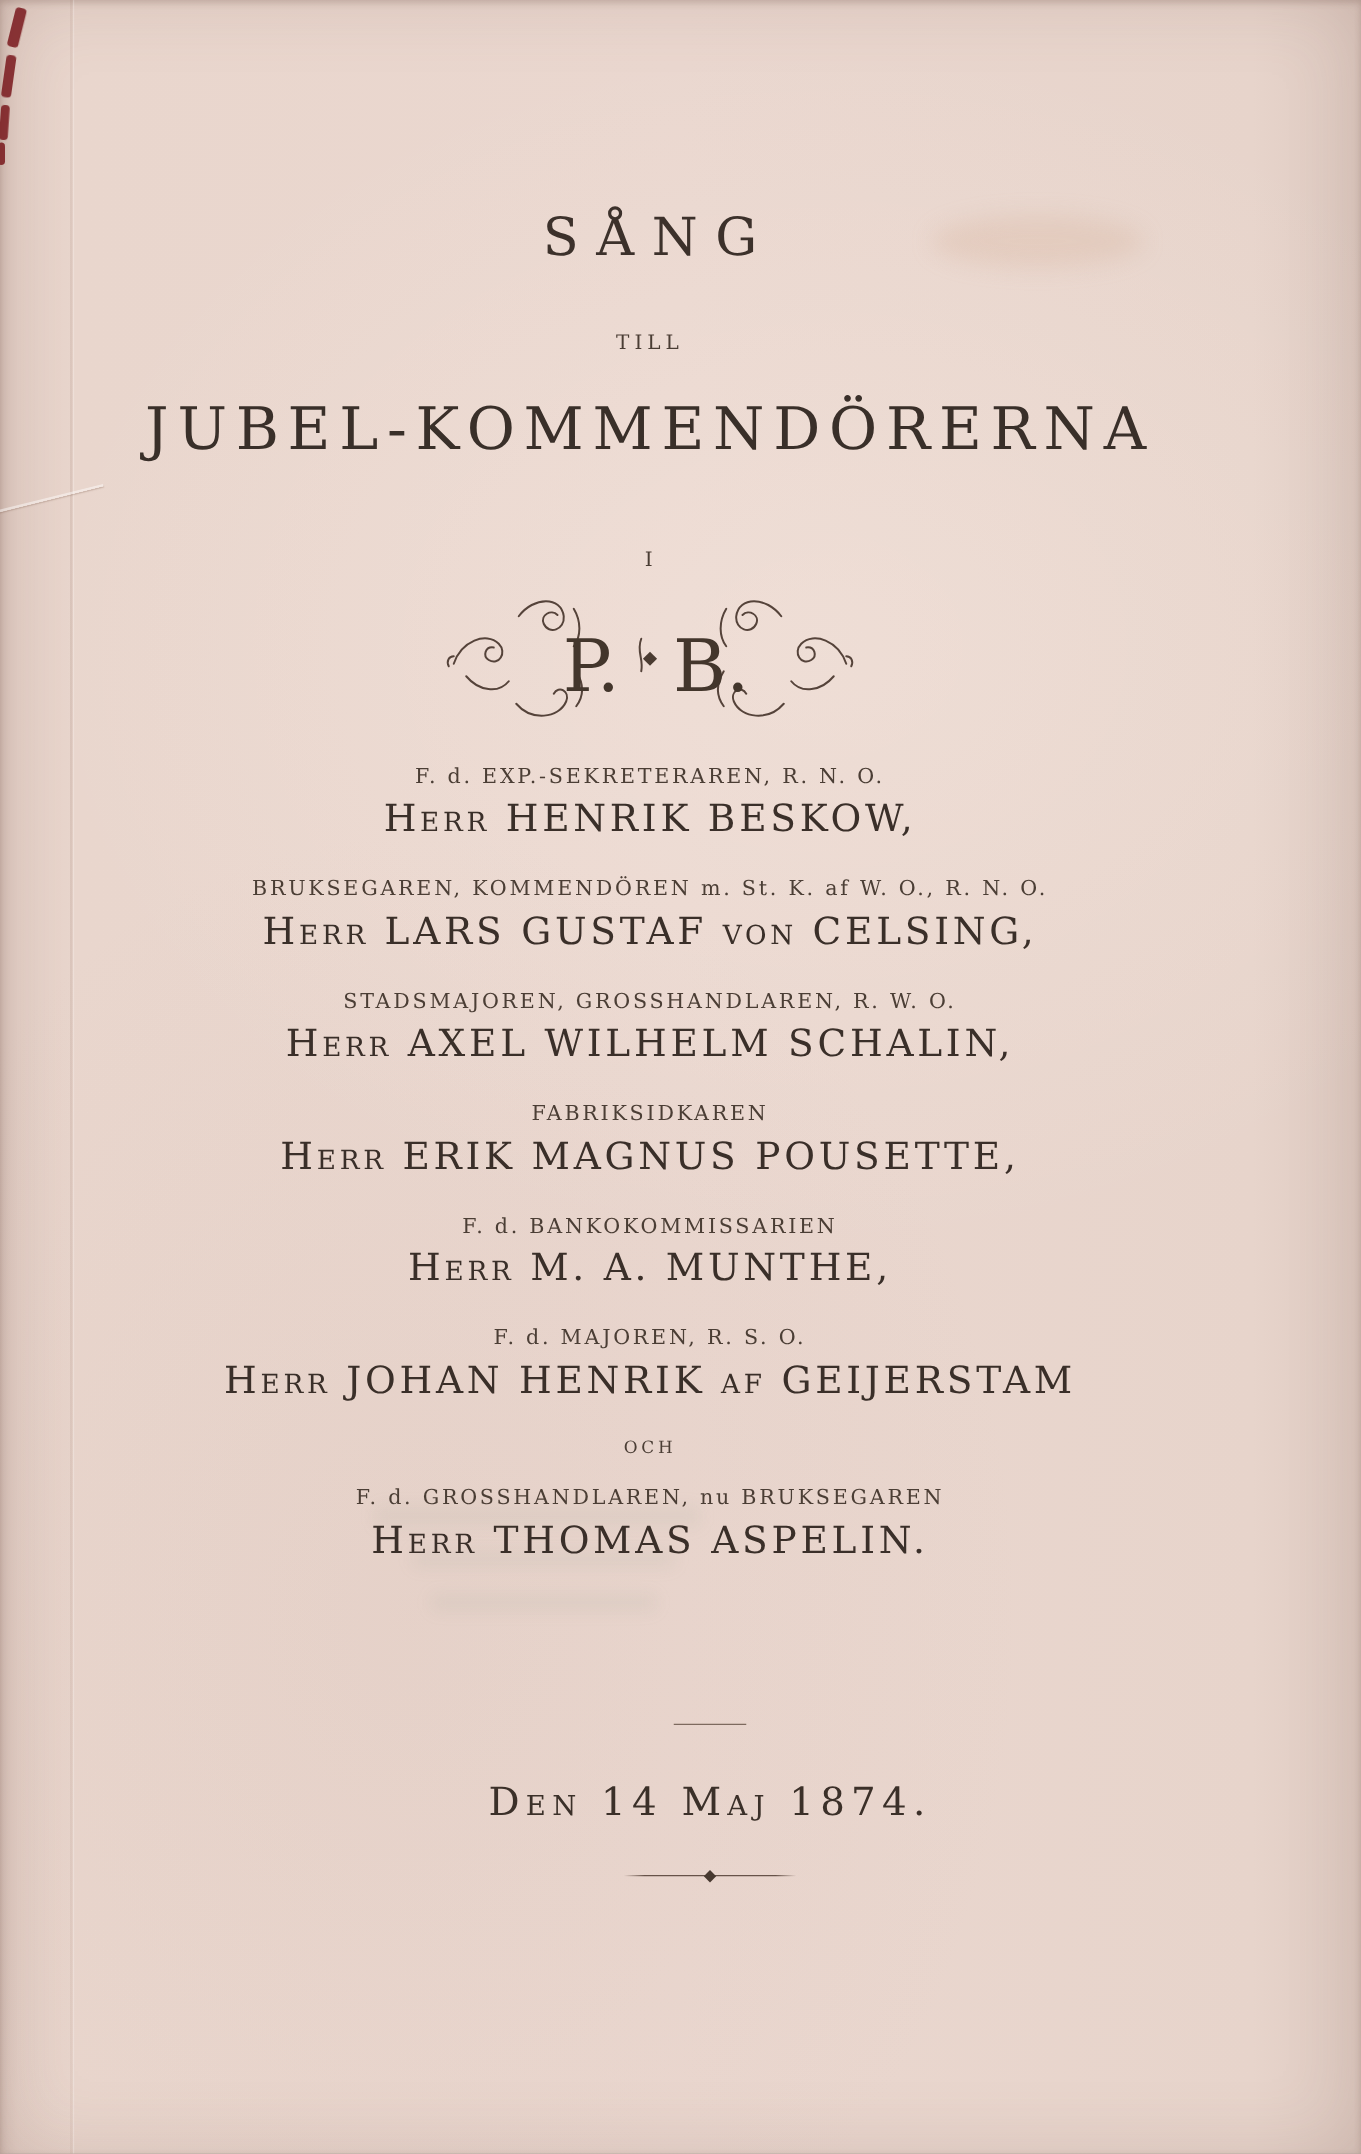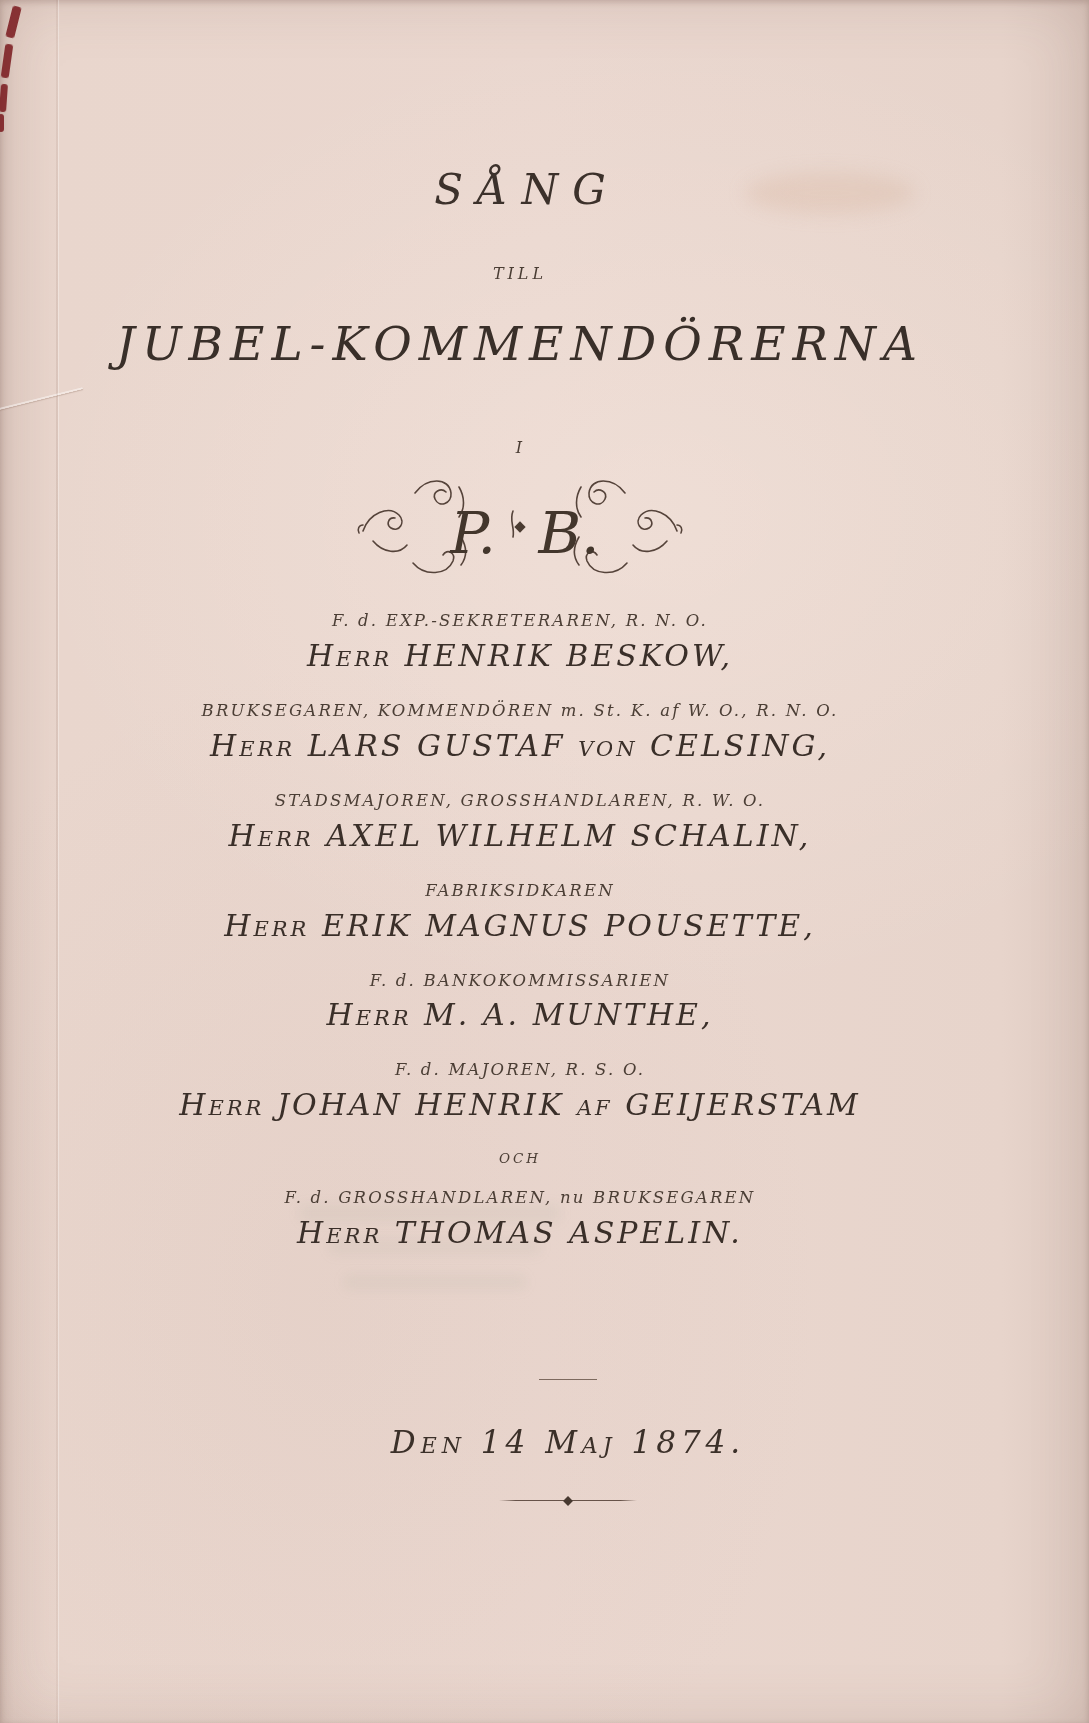--- a/index.html
+++ b/index.html
@@ -9,21 +9,20 @@
     margin:0 auto;
     background:
       radial-gradient(ellipse 900px 700px at 60% 30%, rgba(255,244,236,0.25), rgba(255,244,236,0) 70%),
       radial-gradient(ellipse 700px 900px at 30% 75%, rgba(210,185,175,0.18), rgba(210,185,175,0) 70%),
       linear-gradient(90deg, #d9c4bb 0px, #e4d0c7 14px, #e9d6cd 60px, #ead7cf 50%, #e7d4cb 92%, #ddc9c0 100%),
       #e8d5cd;
     box-shadow: inset 0 0 60px rgba(120,90,75,0.18), inset 0 2px 6px rgba(90,60,50,0.25);
     overflow:hidden;
     font-family:"DejaVu Serif","Liberation Serif",serif;
     color:#3e332c;
-    font-style:italic;
   }
   
   .fold-line{position:absolute;left:56px;top:0;width:2px;height:100%;
     background:linear-gradient(180deg, rgba(140,105,92,0.10), rgba(140,105,92,0.16) 30%, rgba(140,105,92,0.08));
     box-shadow:1px 0 1px rgba(255,255,255,0.35);}
   .crease{position:absolute;left:-6px;top:398px;width:90px;height:2px;
     background:rgba(255,255,255,0.45);box-shadow:0 1px 1px rgba(130,95,80,0.30);
     transform:rotate(-14deg);}
   .stain-top-right{position:absolute;left:745px;top:172px;width:170px;height:42px;border-radius:50%;
     background:rgba(206,160,128,0.20);filter:blur(9px);}

